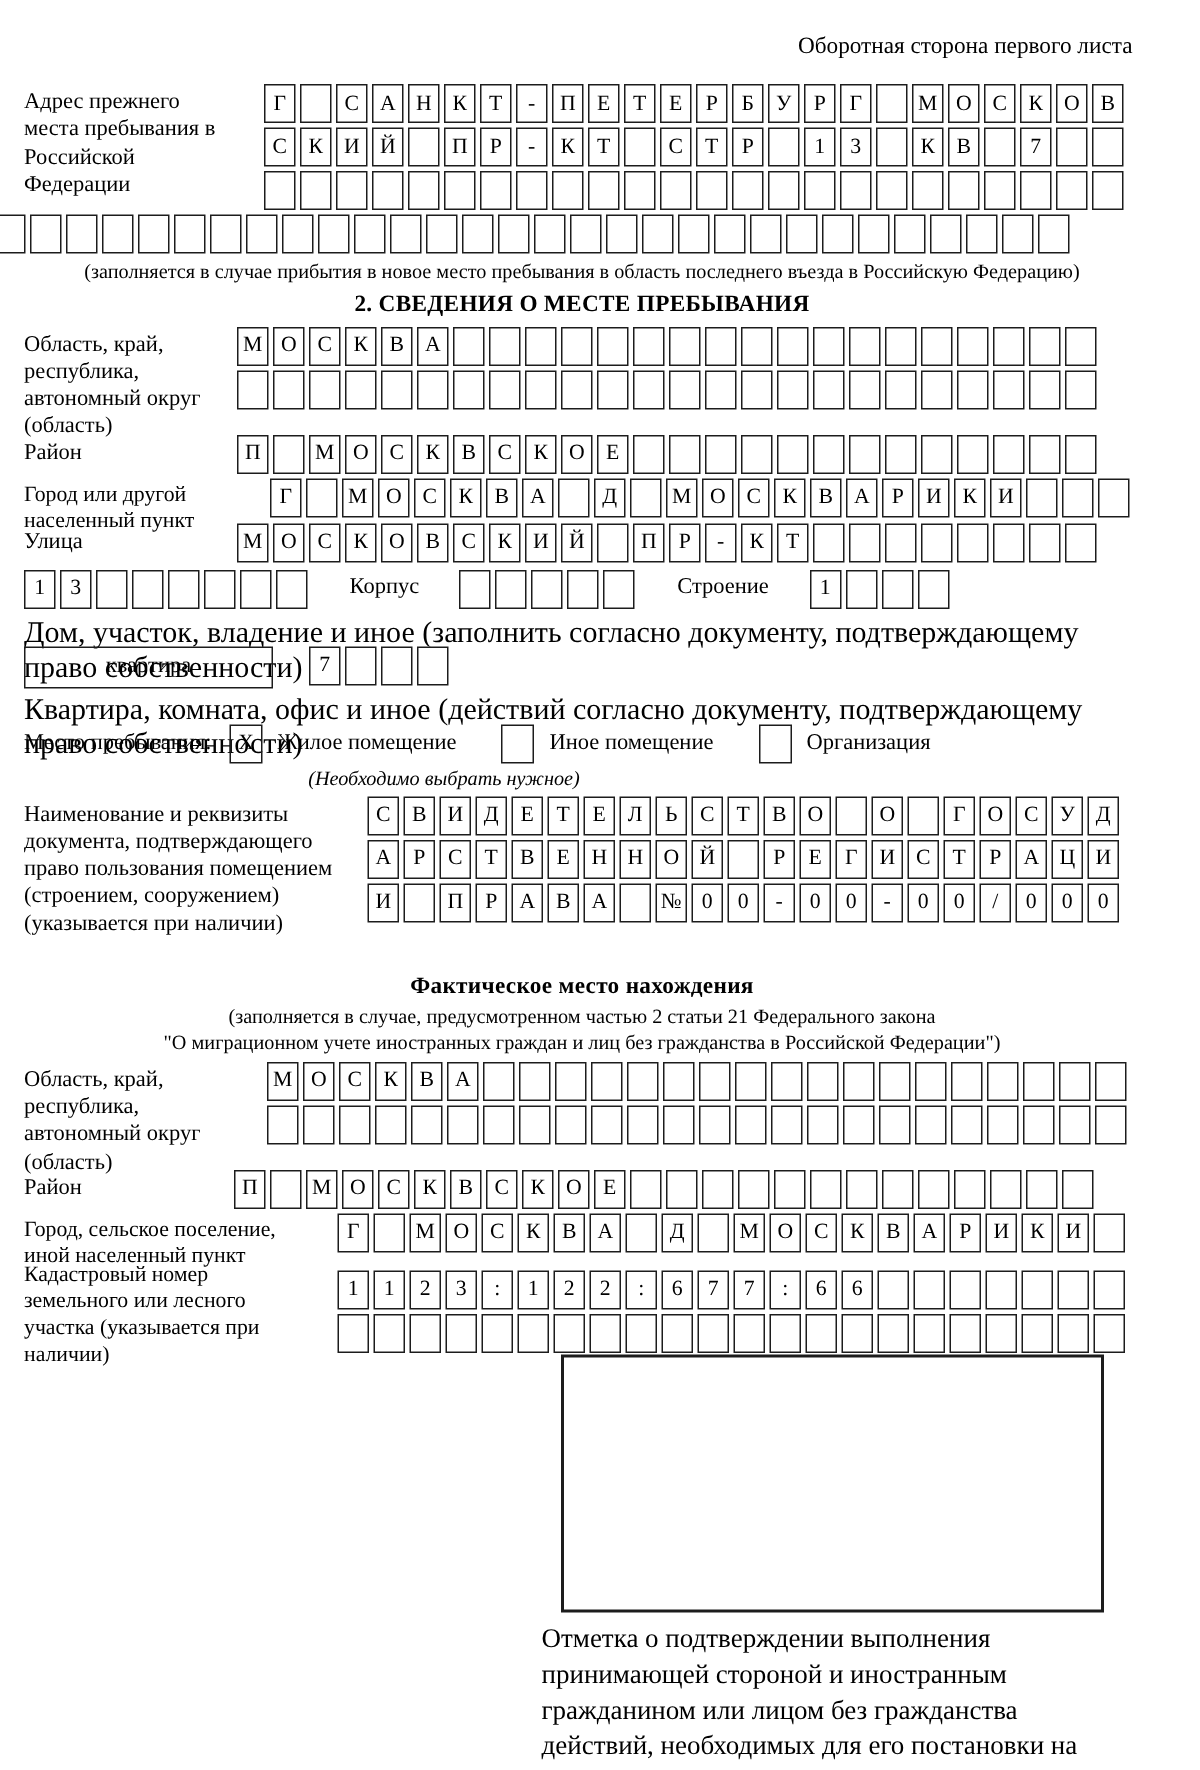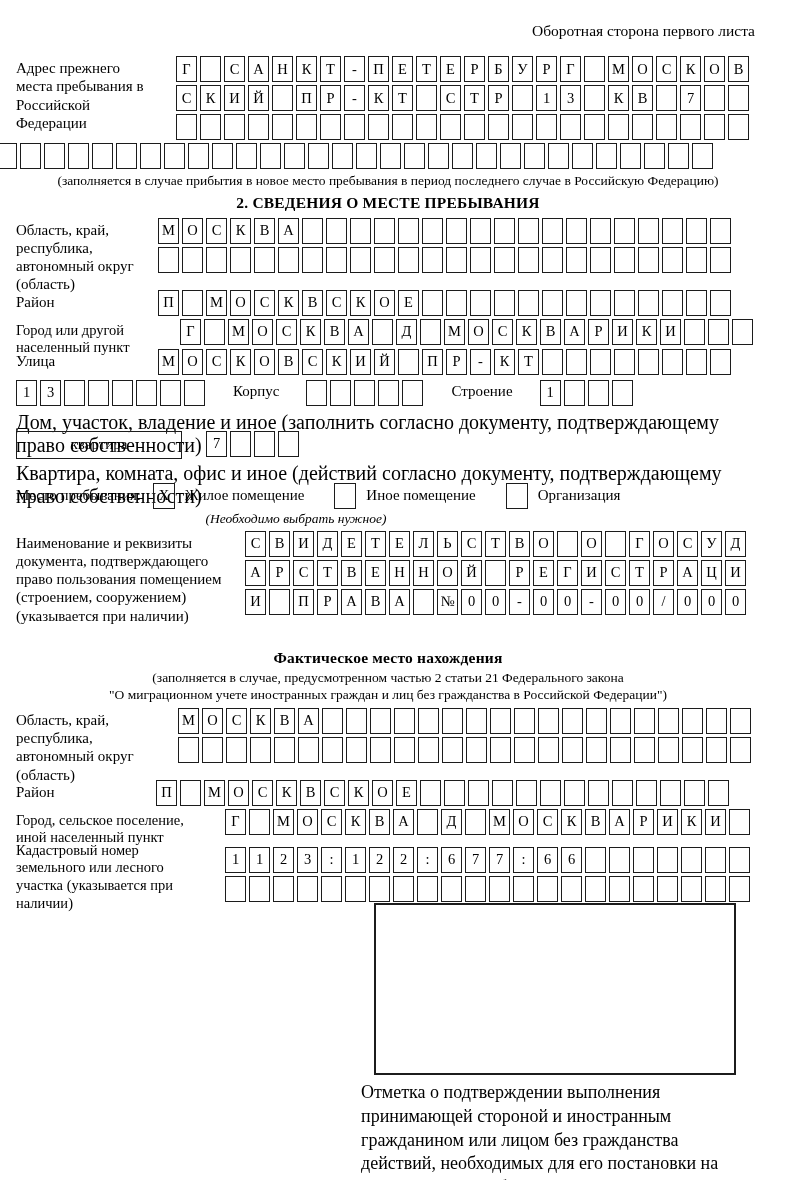--- a/index.html
+++ b/index.html
@@ -162,21 +162,21 @@
       <span class="cell"></span>
       <span class="cell"></span>
       <span class="cell"></span>
       <span class="cell"></span>
       <span class="cell"></span>
       <span class="cell"></span>
       <span class="cell"></span>
       <span class="cell"></span>
       <span class="cell"></span>
     </div>
-  <div class="note">(заполняется в случае прибытия в новое место пребывания в период последнего случае в Российскую Федерацию)</div>
+  <div class="note">(заполняется в случае прибытия в новое место пребывания в область последнего въезда в Российскую Федерацию)</div>
 
   <div class="h-bold">2. СВЕДЕНИЯ О МЕСТЕ ПРЕБЫВАНИЯ</div>
 
   <div class="frow oblast-block">
     <div class="flabel w123">Область, край, республика, автономный округ (область)</div>
     <div class="gcol">
       <div class="grid">
           <span class="cell">М</span>
           <span class="cell">О</span>
           <span class="cell">С</span>

